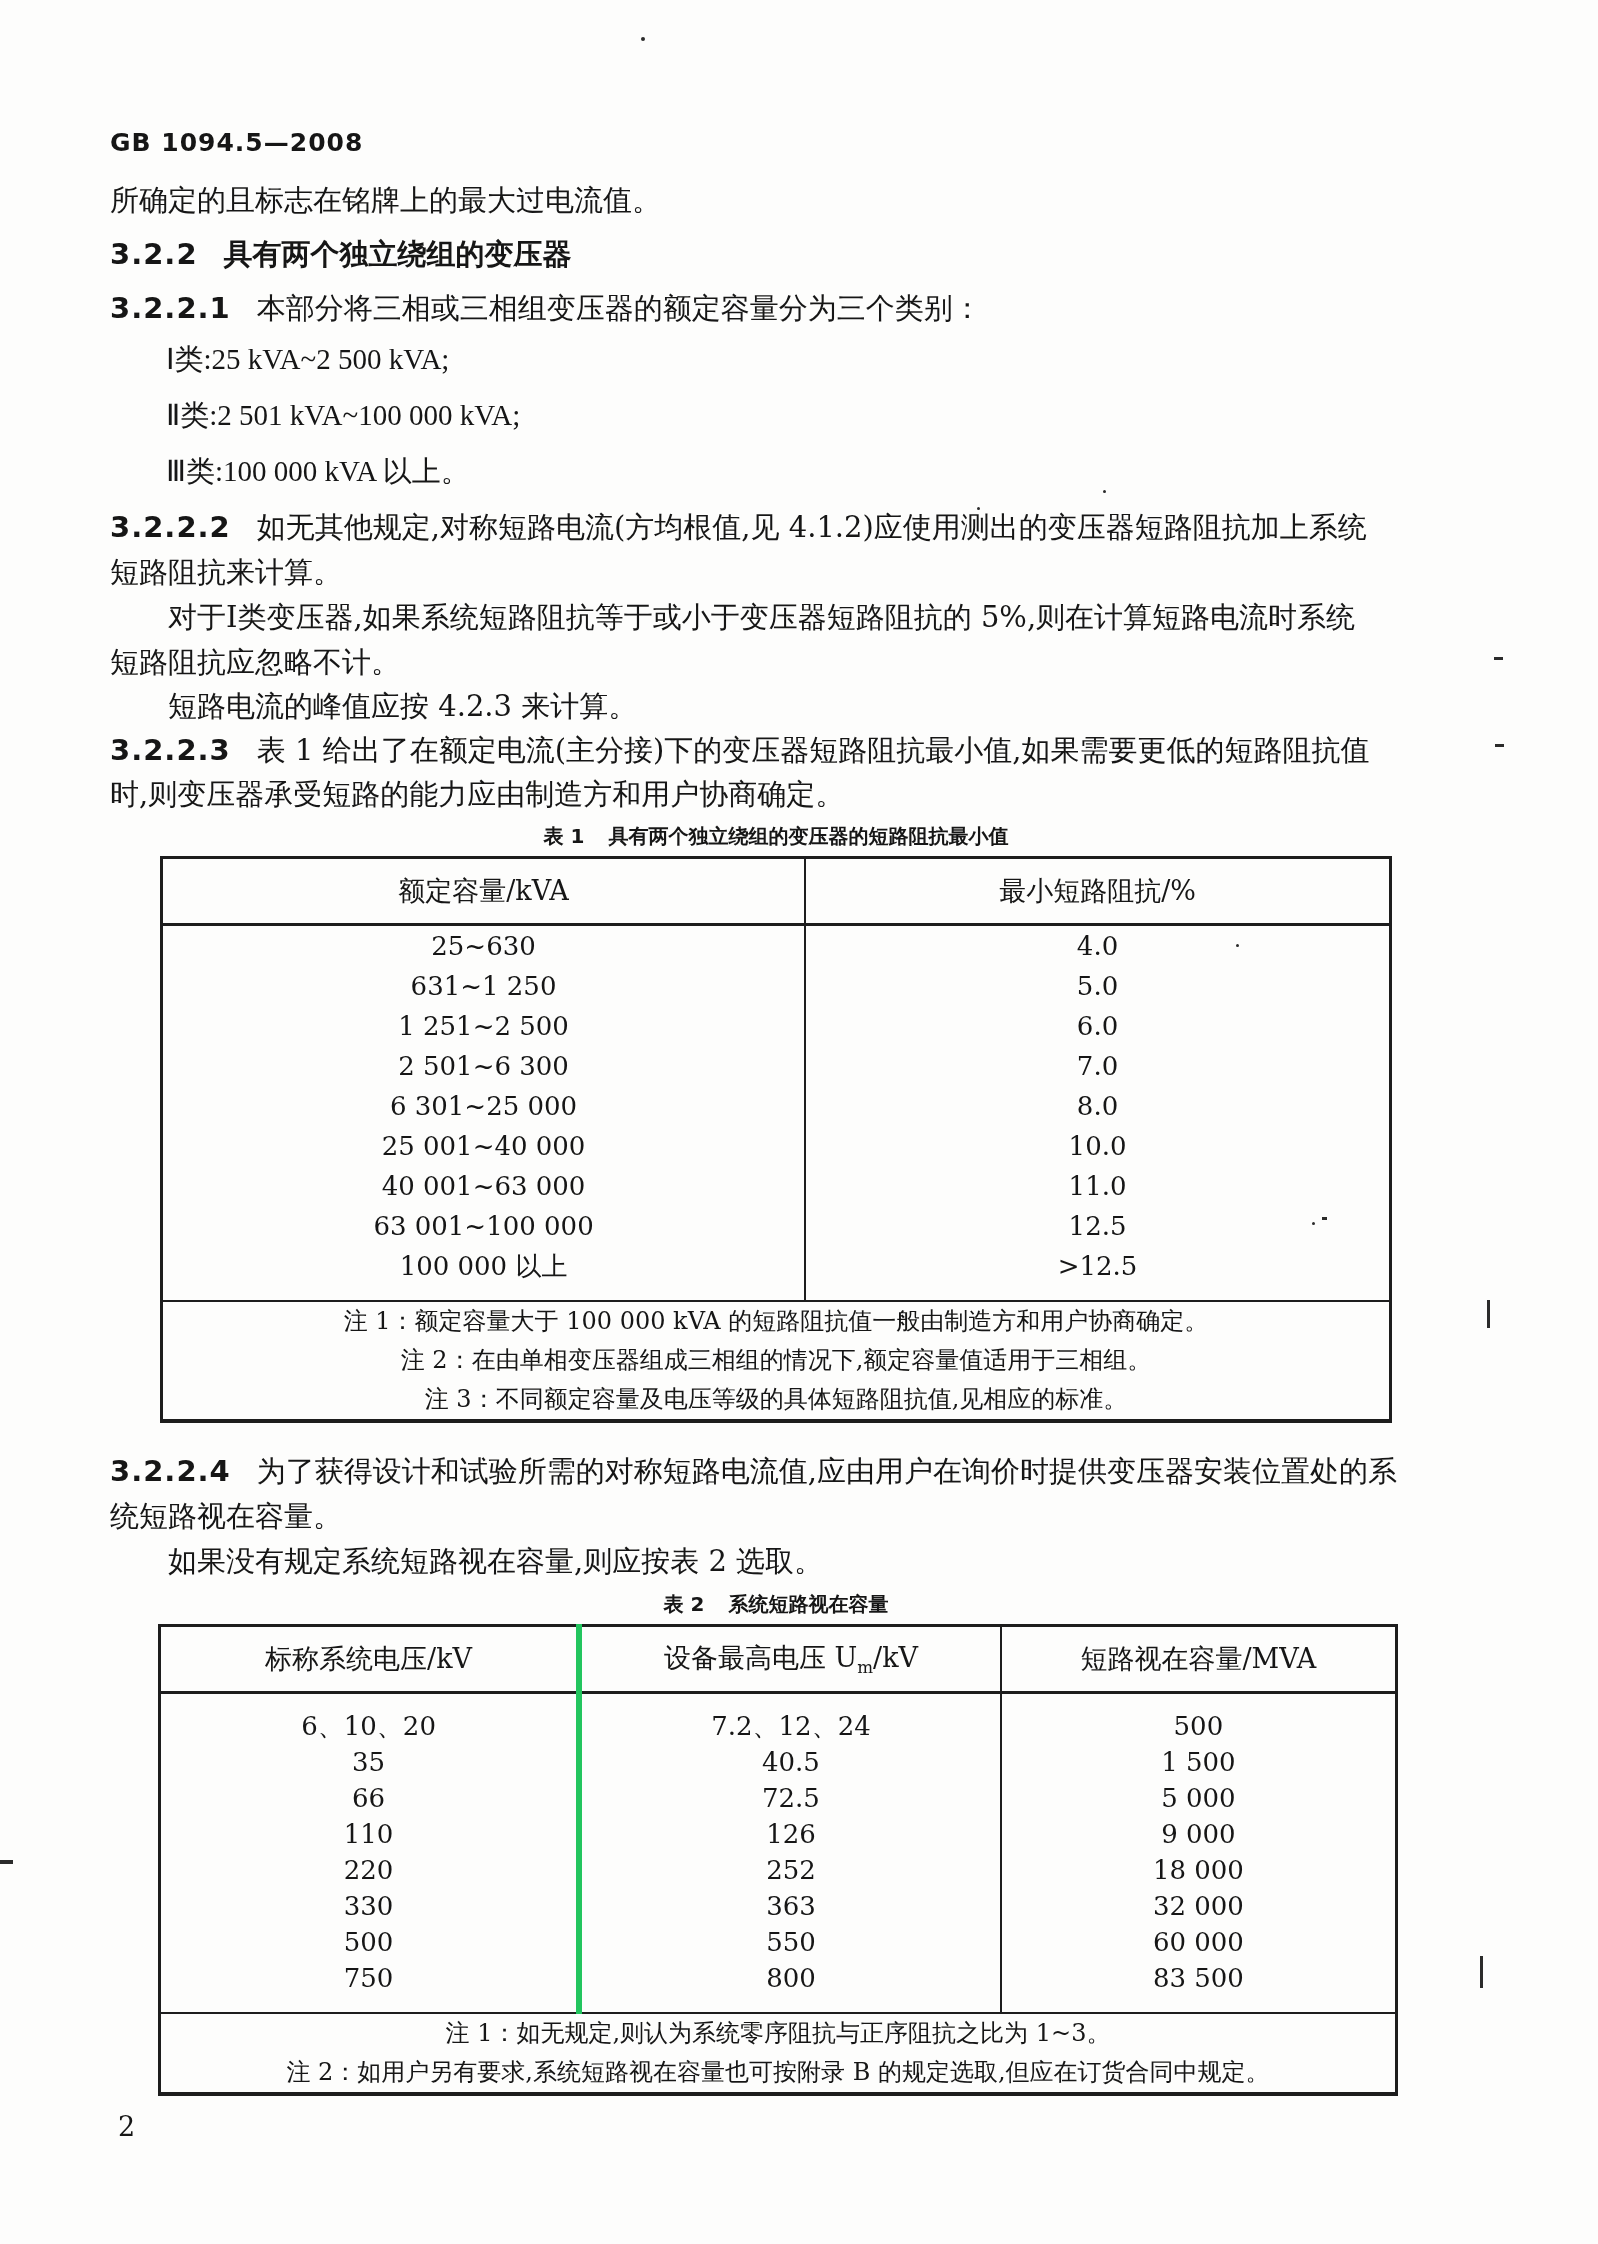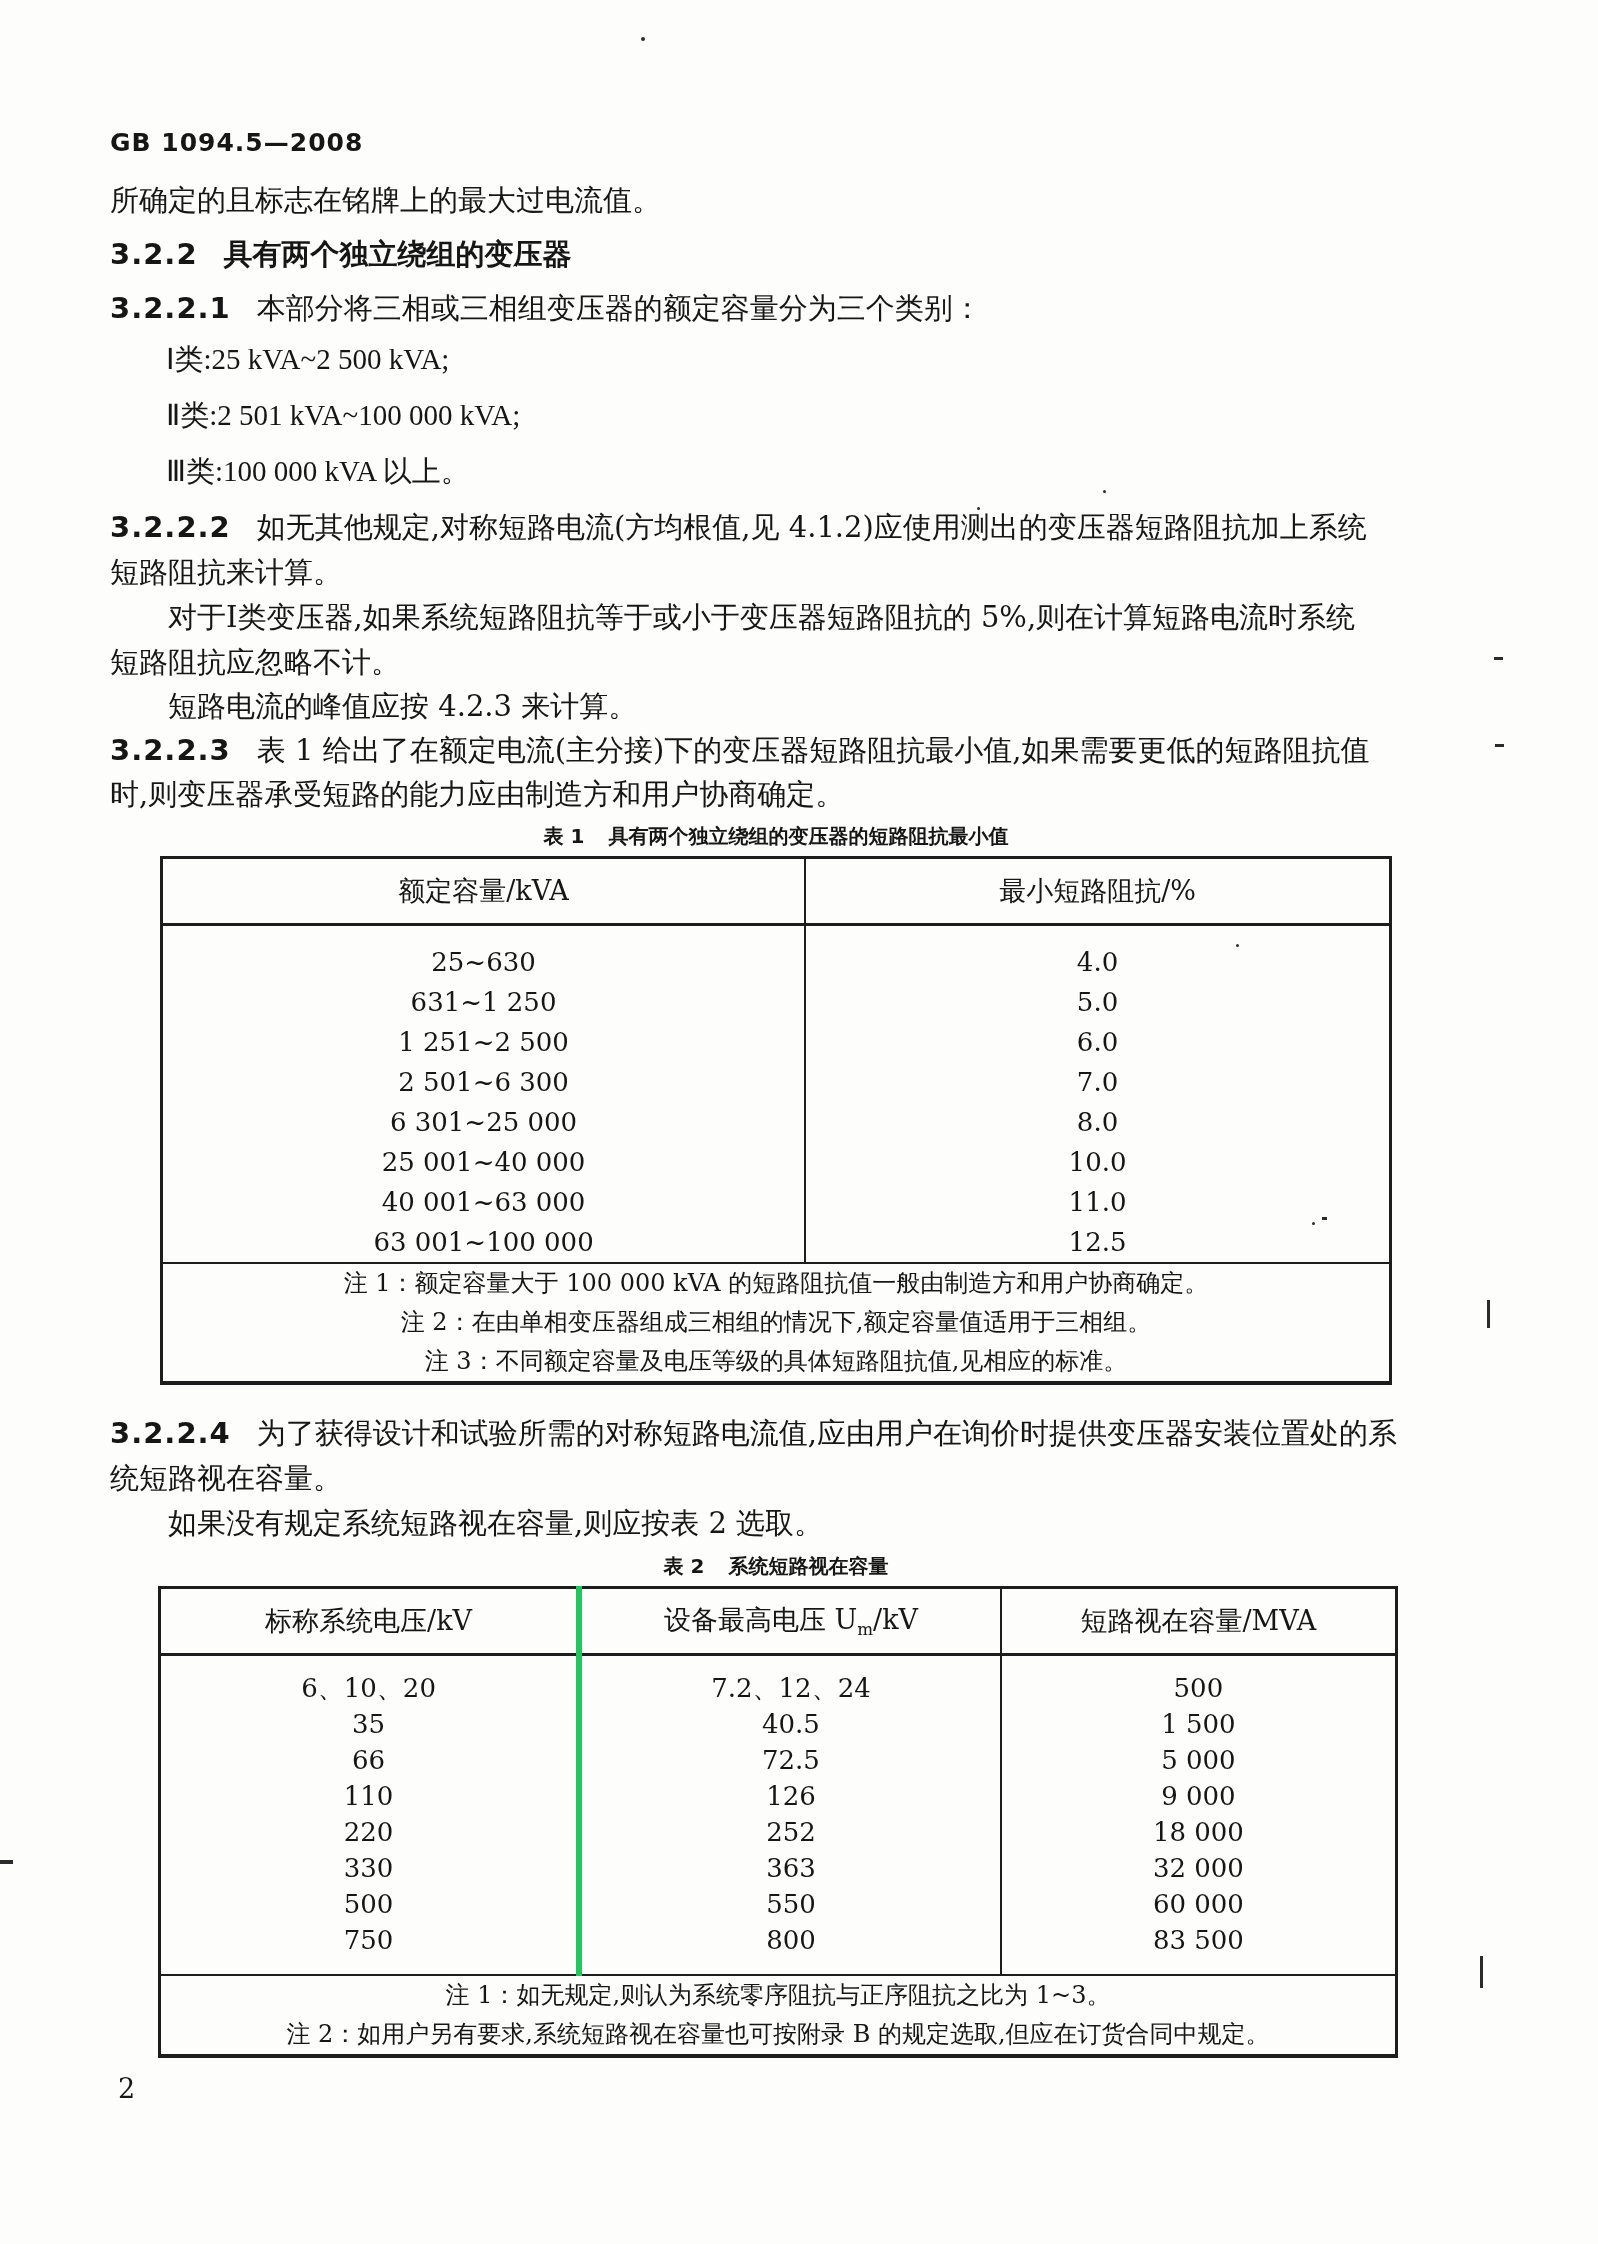--- a/index.html
+++ b/index.html
@@ -58,21 +58,21 @@
     font-size:26px;
   }
   .tbl th{
     font-weight:normal;font-size:27px;
     height:62px;text-align:center;vertical-align:middle;
     border-bottom:3px solid #1d1d1d;
   }
   .tbl td{text-align:center;vertical-align:middle;padding:0;}
   .t1 .c1{width:52%;border-right:2px solid #1d1d1d;}
   .t1 tbody td{height:40px;}
-  .t1 tbody tr.first td{padding-top:16px;}
+  .t1 tbody tr.first td{padding-top:0;}
   .t1 tbody tr.last td{padding-bottom:14px;}
   .t2{width:1240px;margin-left:48px;}
   .t2 .c1{width:33.4%;border-right:6px solid #22c55e;}
   .t2 .c2{width:33.6%;border-right:2px solid #1d1d1d;}
   .t2 tbody td{height:36px;}
   .t2 tbody tr.first td{padding-top:14px;}
   .t2 tbody tr.last td{padding-bottom:16px;}
   .notes-cell{border-top:2px solid #1d1d1d;}
   .notes{
     text-align:left;
@@ -165,20 +165,24 @@
           <td>10.0</td>
         </tr>
       <tr>
           <td class="c1">40 001~63 000</td>
           <td>11.0</td>
         </tr>
       <tr>
           <td class="c1">63 001~100 000</td>
           <td>12.5</td>
         </tr>
+      <tr class="last">
+          <td class="c1">100 000 以上</td>
+          <td>&gt;12.5</td>
+        </tr>
     </tbody>
     <tfoot>
       <tr>
         <td colspan="2" class="notes-cell notes">
           <div class="note-line">注 1：额定容量大于 100 000 kVA 的短路阻抗值一般由制造方和用户协商确定。</div>
           <div class="note-line">注 2：在由单相变压器组成三相组的情况下,额定容量值适用于三相组。</div>
           <div class="note-line">注 3：不同额定容量及电压等级的具体短路阻抗值,见相应的标准。</div>
         </td>
       </tr>
     </tfoot>

